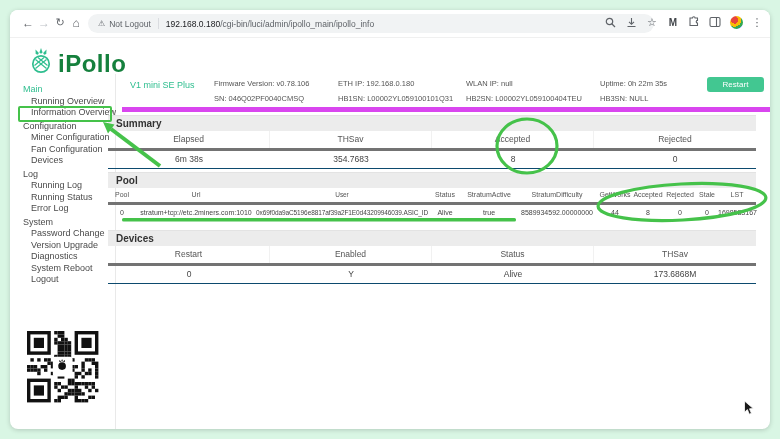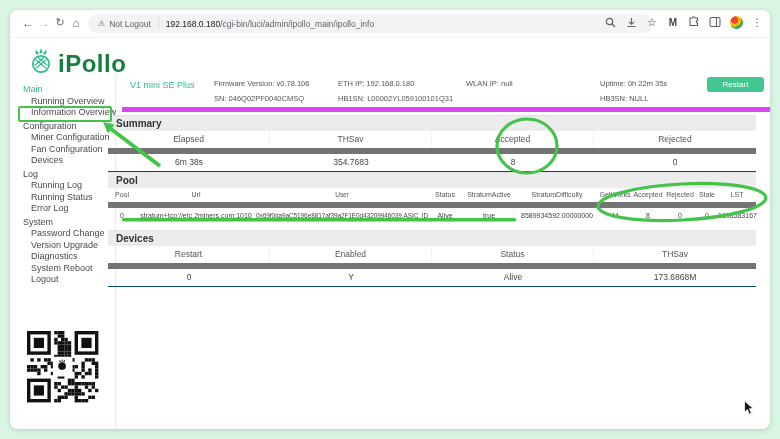--- a/index.html
+++ b/index.html
@@ -51,21 +51,21 @@
     border:none; border-radius:3px; color:#fff; font-size:8px; font-family:"Liberation Sans",sans-serif;
     cursor:pointer; }
 
   
   .section { position:absolute; left:98px; width:648px; }
   .sec-summary{top:105px;} .sec-pool{top:162px;} .sec-devices{top:220px;}
   .sec-bar { height:16px; line-height:16px; background:#ececec; border-top:1px solid #e3e3e3;
     padding-left:8px; font-size:10px; font-weight:bold; color:#333; }
   .t-row { display:flex; width:100%; }
   .t4 .t-cell { width:25%; text-align:center; white-space:nowrap; }
-  .th-row { border-bottom:6px solid #737373; }
+  .th-row { border-bottom:3px solid #737373; }
   .t4 .th-row .t-cell { line-height:17px; font-size:8.5px; color:#555; border-right:1px solid #f1f1f1; }
   .t4 .th-row .t-cell:last-child { border-right:none; }
   .t4 .td-row .t-cell { line-height:17px; font-size:8.5px; color:#444; }
   .t4 .td-row { border-bottom:1px solid #0c4a6e; }
 
   .pool-table { font-size:7px; color:#555; }
   .pool-table .t-cell { text-align:center; white-space:nowrap; overflow:visible; }
   .pool-table .th-row .t-cell { line-height:14px; color:#555; }
   .pool-table .td-row .t-cell { line-height:15px; color:#444; }
   .pc0{width:28px;} .pc1{width:120px;} .pc2{width:172px; font-size:6.5px; letter-spacing:-.1px;}
@@ -178,20 +178,21 @@
       <div class="dh-col dh-c1">
         <div>Firmware Version: v0.78.106</div>
         <div>SN: 046Q02PF0040CMSQ</div>
       </div>
       <div class="dh-col dh-c2">
         <div>ETH IP: 192.168.0.180</div>
         <div>HB1SN: L00002YL059100101Q31</div>
       </div>
       <div class="dh-col dh-c3">
         <div>WLAN IP: null</div>
+        <div>HB2SN: L00002YL059100404TEU</div>
       </div>
       <div class="dh-col dh-c4">
         <div>Uptime: 0h 22m 35s</div>
         <div>HB3SN: NULL</div>
       </div>
       <button class="restart-btn">Restart</button>
     </div>
 
     <div class="section sec-summary">
       <div class="sec-bar">Summary</div>

